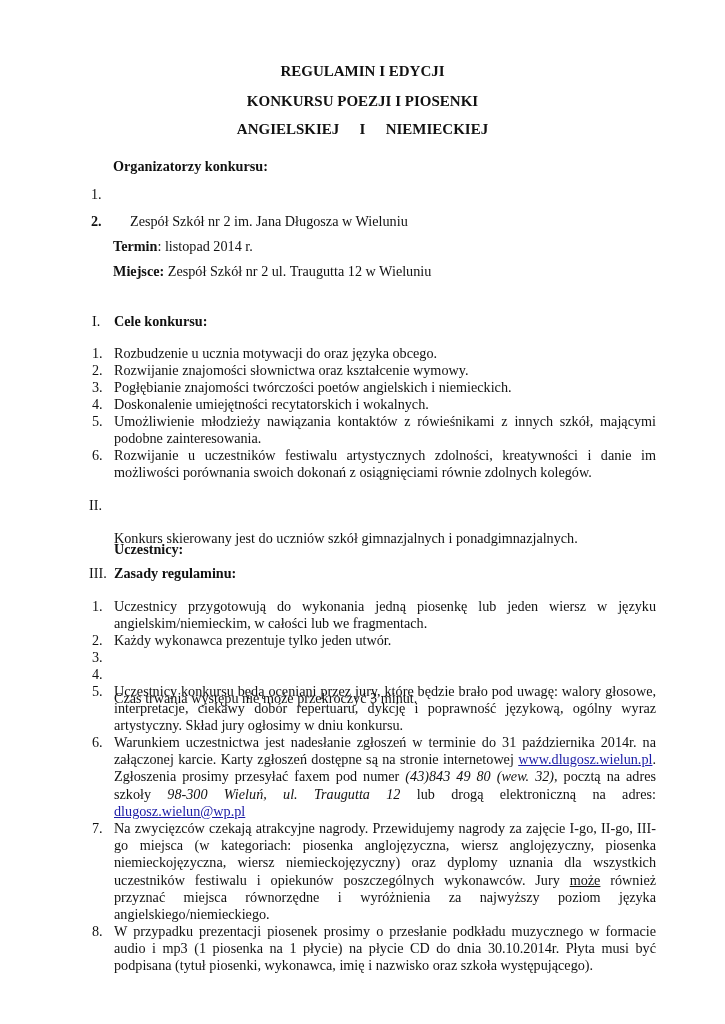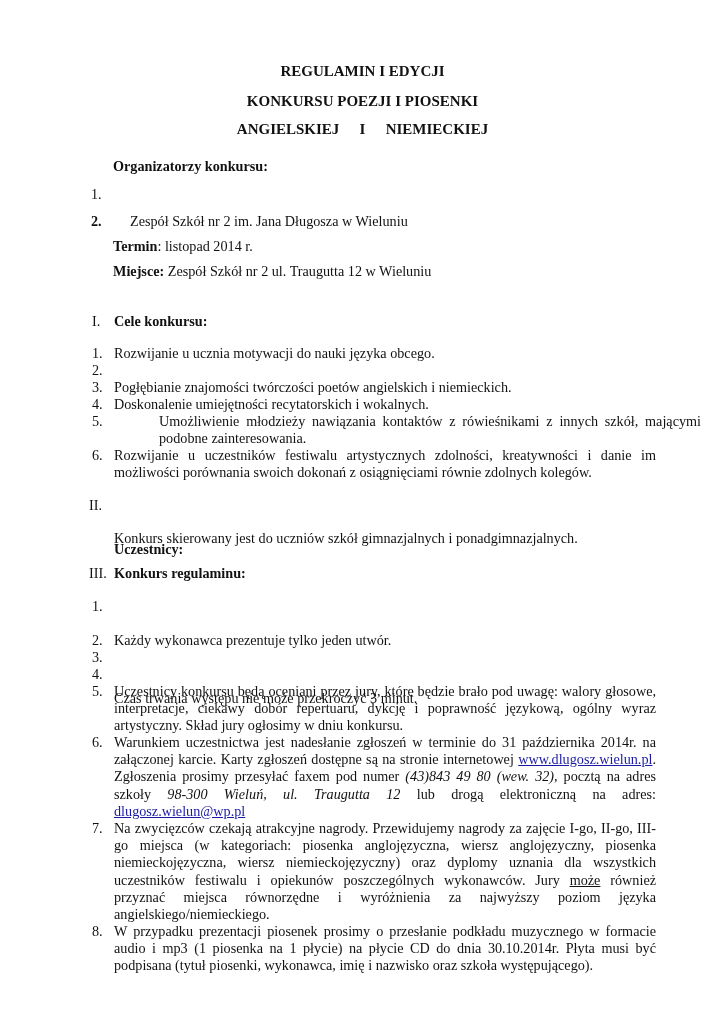--- a/index.html
+++ b/index.html
@@ -31,39 +31,41 @@
   <div class="abs" style="left:91px; top:213px; font-weight:bold;">2.</div>
   <div class="abs" style="left:130px; top:213px;">Zespół Szkół nr 2 im. Jana Długosza w Wieluniu</div>
 
   <div class="abs" style="left:69px; top:238px;"><b>Termin</b><span>: listopad 2014 r.</span></div>
   <div class="abs" style="left:69px; top:263px;"><b>Miejsce:</b><span style="white-space:pre;"> Zespół Szkół nr 2 ul. Traugutta 12 w Wieluniu</span></div>
 
   <div class="abs" style="left:92px; top:313px;">I.</div>
   <div class="abs" style="left:114px; top:313px; font-weight:bold;">Cele konkursu:</div>
 
   <div class="num" style="top:345px;">1.</div>
-  <div class="txt" style="top:345px;">Rozwijanie u ucznia motywacji do nauki języka obcego.</div>
+  <div class="txt" style="top:345px;">Rozbudzenie u ucznia motywacji do oraz języka obcego.</div>
   <div class="num" style="top:362px;">2.</div>
+  <div class="txt" style="top:362px;">Rozwijanie znajomości słownictwa oraz kształcenie wymowy.</div>
   <div class="num" style="top:379px;">3.</div>
   <div class="txt" style="top:379px;">Pogłębianie znajomości twórczości poetów angielskich i niemieckich.</div>
   <div class="num" style="top:396px;">4.</div>
   <div class="txt" style="top:396px;">Doskonalenie umiejętności recytatorskich i wokalnych.</div>
   <div class="num" style="top:413px;">5.</div>
-  <div class="txt" style="top:413px;margin-left:45px;">Umożliwienie młodzieży nawiązania kontaktów z rówieśnikami z innych szkół, mającymi podobne zainteresowania.</div>
+  <div class="txt" style="top:413px;">Umożliwienie młodzieży nawiązania kontaktów z rówieśnikami z innych szkół, mającymi podobne zainteresowania.</div>
   <div class="num" style="top:447px;">6.</div>
   <div class="txt" style="top:447px;">Rozwijanie u uczestników festiwalu artystycznych zdolności, kreatywności i danie im możliwości porównania swoich dokonań z osiągnięciami równie zdolnych kolegów.</div>
 
   <div class="abs" style="left:89px; top:497px;">II.</div>
   <div class="abs" style="left:114px; top:497px; font-weight:bold;margin-top:44px;">Uczestnicy:</div>
   <div class="abs" style="left:114px; top:530px;">Konkurs skierowany jest do uczniów szkół gimnazjalnych i ponadgimnazjalnych.</div>
 
   <div class="abs" style="left:89px; top:565px;">III.</div>
-  <div class="abs" style="left:114px; top:565px; font-weight:bold;">Konkurs regulaminu:</div>
+  <div class="abs" style="left:114px; top:565px; font-weight:bold;">Zasady regulaminu:</div>
 
   <div class="num" style="top:598px;">1.</div>
+  <div class="txt" style="top:598px;">Uczestnicy przygotowują do wykonania jedną piosenkę lub jeden wiersz w języku angielskim/niemieckim, w całości lub we fragmentach.</div>
   <div class="num" style="top:632px;">2.</div>
   <div class="txt" style="top:632px;">Każdy wykonawca prezentuje tylko jeden utwór.</div>
   <div class="num" style="top:649px;">3.</div>
   <div class="num" style="top:666px;">4.</div>
   <div class="txt" style="top:666px;margin-top:24px;">Czas trwania występu nie może przekroczyć 3 minut.</div>
   <div class="num" style="top:683px;">5.</div>
   <div class="txt" style="top:683px;">Uczestnicy konkursu będą oceniani przez jury, które będzie brało pod uwagę: walory głosowe, interpretacje, ciekawy dobór repertuaru, dykcję i poprawność językową, ogólny wyraz artystyczny. Skład jury ogłosimy w dniu konkursu.</div>
 
   <div class="num" style="top:734px;">6.</div>
   <div class="txt" style="top:734px;"><span>Warunkiem uczestnictwa jest nadesłanie zgłoszeń w terminie do 31 października 2014r. na załączonej karcie. Karty zgłoszeń dostępne są na stronie internetowej </span><a class="link">www.dlugosz.wielun.pl</a><span>. Zgłoszenia prosimy przesyłać faxem pod numer </span><i>(43)843 49 80 (wew. 32)</i><span>, pocztą na adres szkoły </span><i>98-300 Wieluń, ul. Traugutta 12</i><span> lub drogą elektroniczną na adres: </span><a class="link">dlugosz.wielun@wp.pl</a></div>

